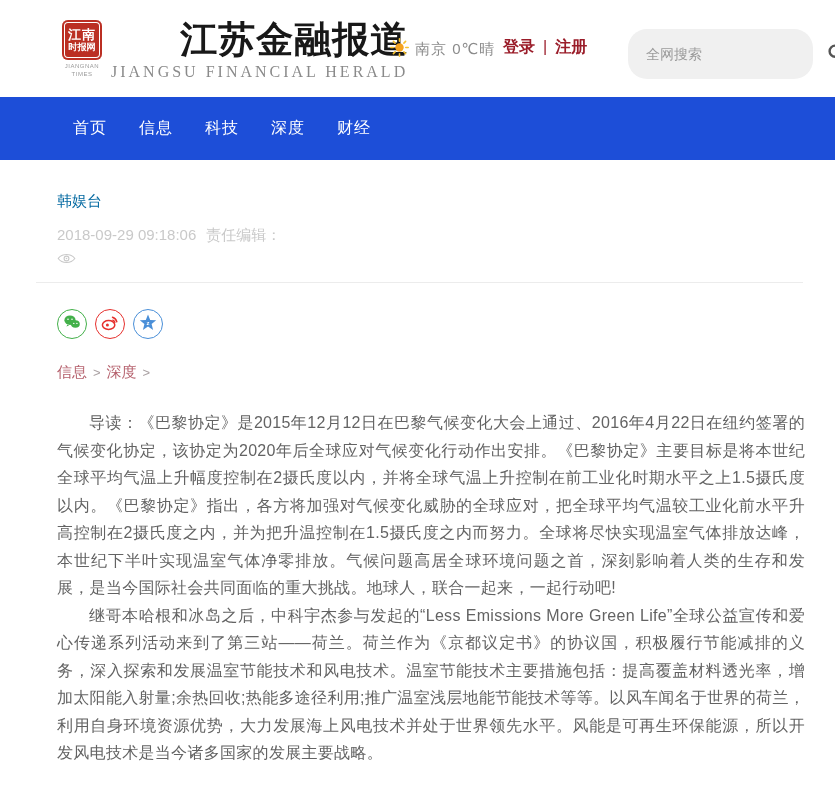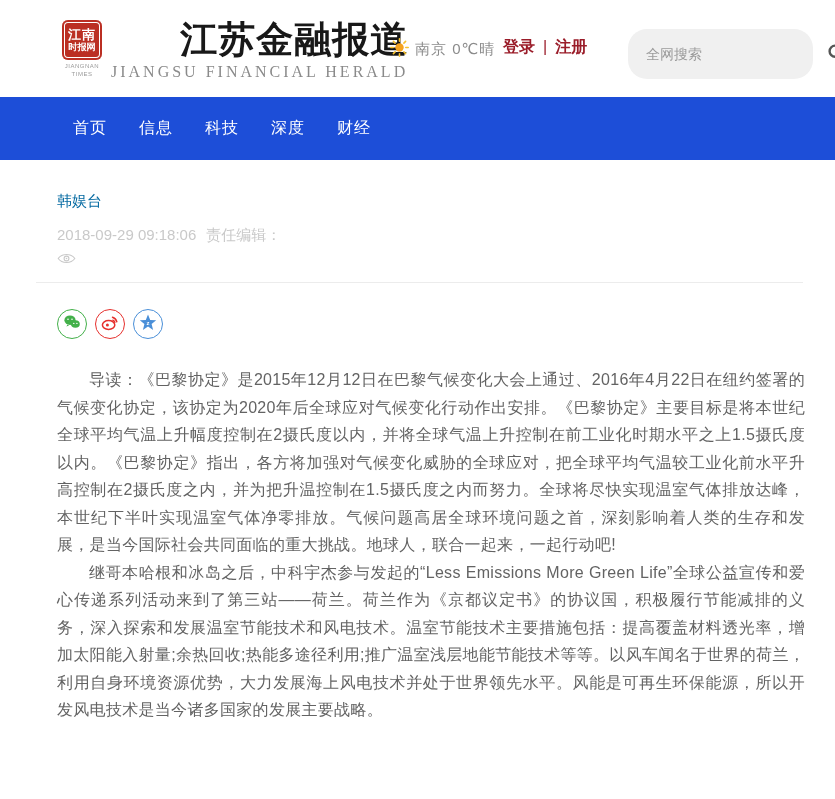--- a/index.html
+++ b/index.html
@@ -185,20 +185,23 @@
     <div class="share-icon share-qzone">
       <span>
         <svg width="18" height="17" viewBox="0 0 18 17">
           <path d="M9 0.5 L11.2 6 L17.2 6.3 L12.6 10 L14.1 16 L9 12.6 L3.9 16 L5.4 10 L0.8 6.3 L6.8 6 Z" fill="#4a8fd8"></path>
           <text x="9" y="11.2" font-size="6" fill="#fff" text-anchor="middle" font-family="Liberation Sans, sans-serif" font-weight="bold">z</text>
         </svg>
       </span>
     </div>
   </div>
 
+  <div class="breadcrumb">
+    <a>信息</a><span class="bsep">&gt;</span><a>深度</a><span class="bsep">&gt;</span>
+  </div>
 
 
   <div class="article-body">
     <p>导读：《巴黎协定》是2015年12月12日在巴黎气候变化大会上通过、2016年4月22日在纽约签署的气候变化协定，该协定为2020年后全球应对气候变化行动作出安排。《巴黎协定》主要目标是将本世纪全球平均气温上升幅度控制在2摄氏度以内，并将全球气温上升控制在前工业化时期水平之上1.5摄氏度以内。《巴黎协定》指出，各方将加强对气候变化威胁的全球应对，把全球平均气温较工业化前水平升高控制在2摄氏度之内，并为把升温控制在1.5摄氏度之内而努力。全球将尽快实现温室气体排放达峰，本世纪下半叶实现温室气体净零排放。气候问题高居全球环境问题之首，深刻影响着人类的生存和发展，是当今国际社会共同面临的重大挑战。地球人，联合一起来，一起行动吧!</p>
     <p>继哥本哈根和冰岛之后，中科宇杰参与发起的“Less Emissions More Green Life”全球公益宣传和爱心传递系列活动来到了第三站——荷兰。荷兰作为《京都议定书》的协议国，积极履行节能减排的义务，深入探索和发展温室节能技术和风电技术。温室节能技术主要措施包括：提高覆盖材料透光率，增加太阳能入射量;余热回收;热能多途径利用;推广温室浅层地能节能技术等等。以风车闻名于世界的荷兰，利用自身环境资源优势，大力发展海上风电技术并处于世界领先水平。风能是可再生环保能源，所以开发风电技术是当今诸多国家的发展主要战略。</p>
 
   </div>
 
 </div>
 

